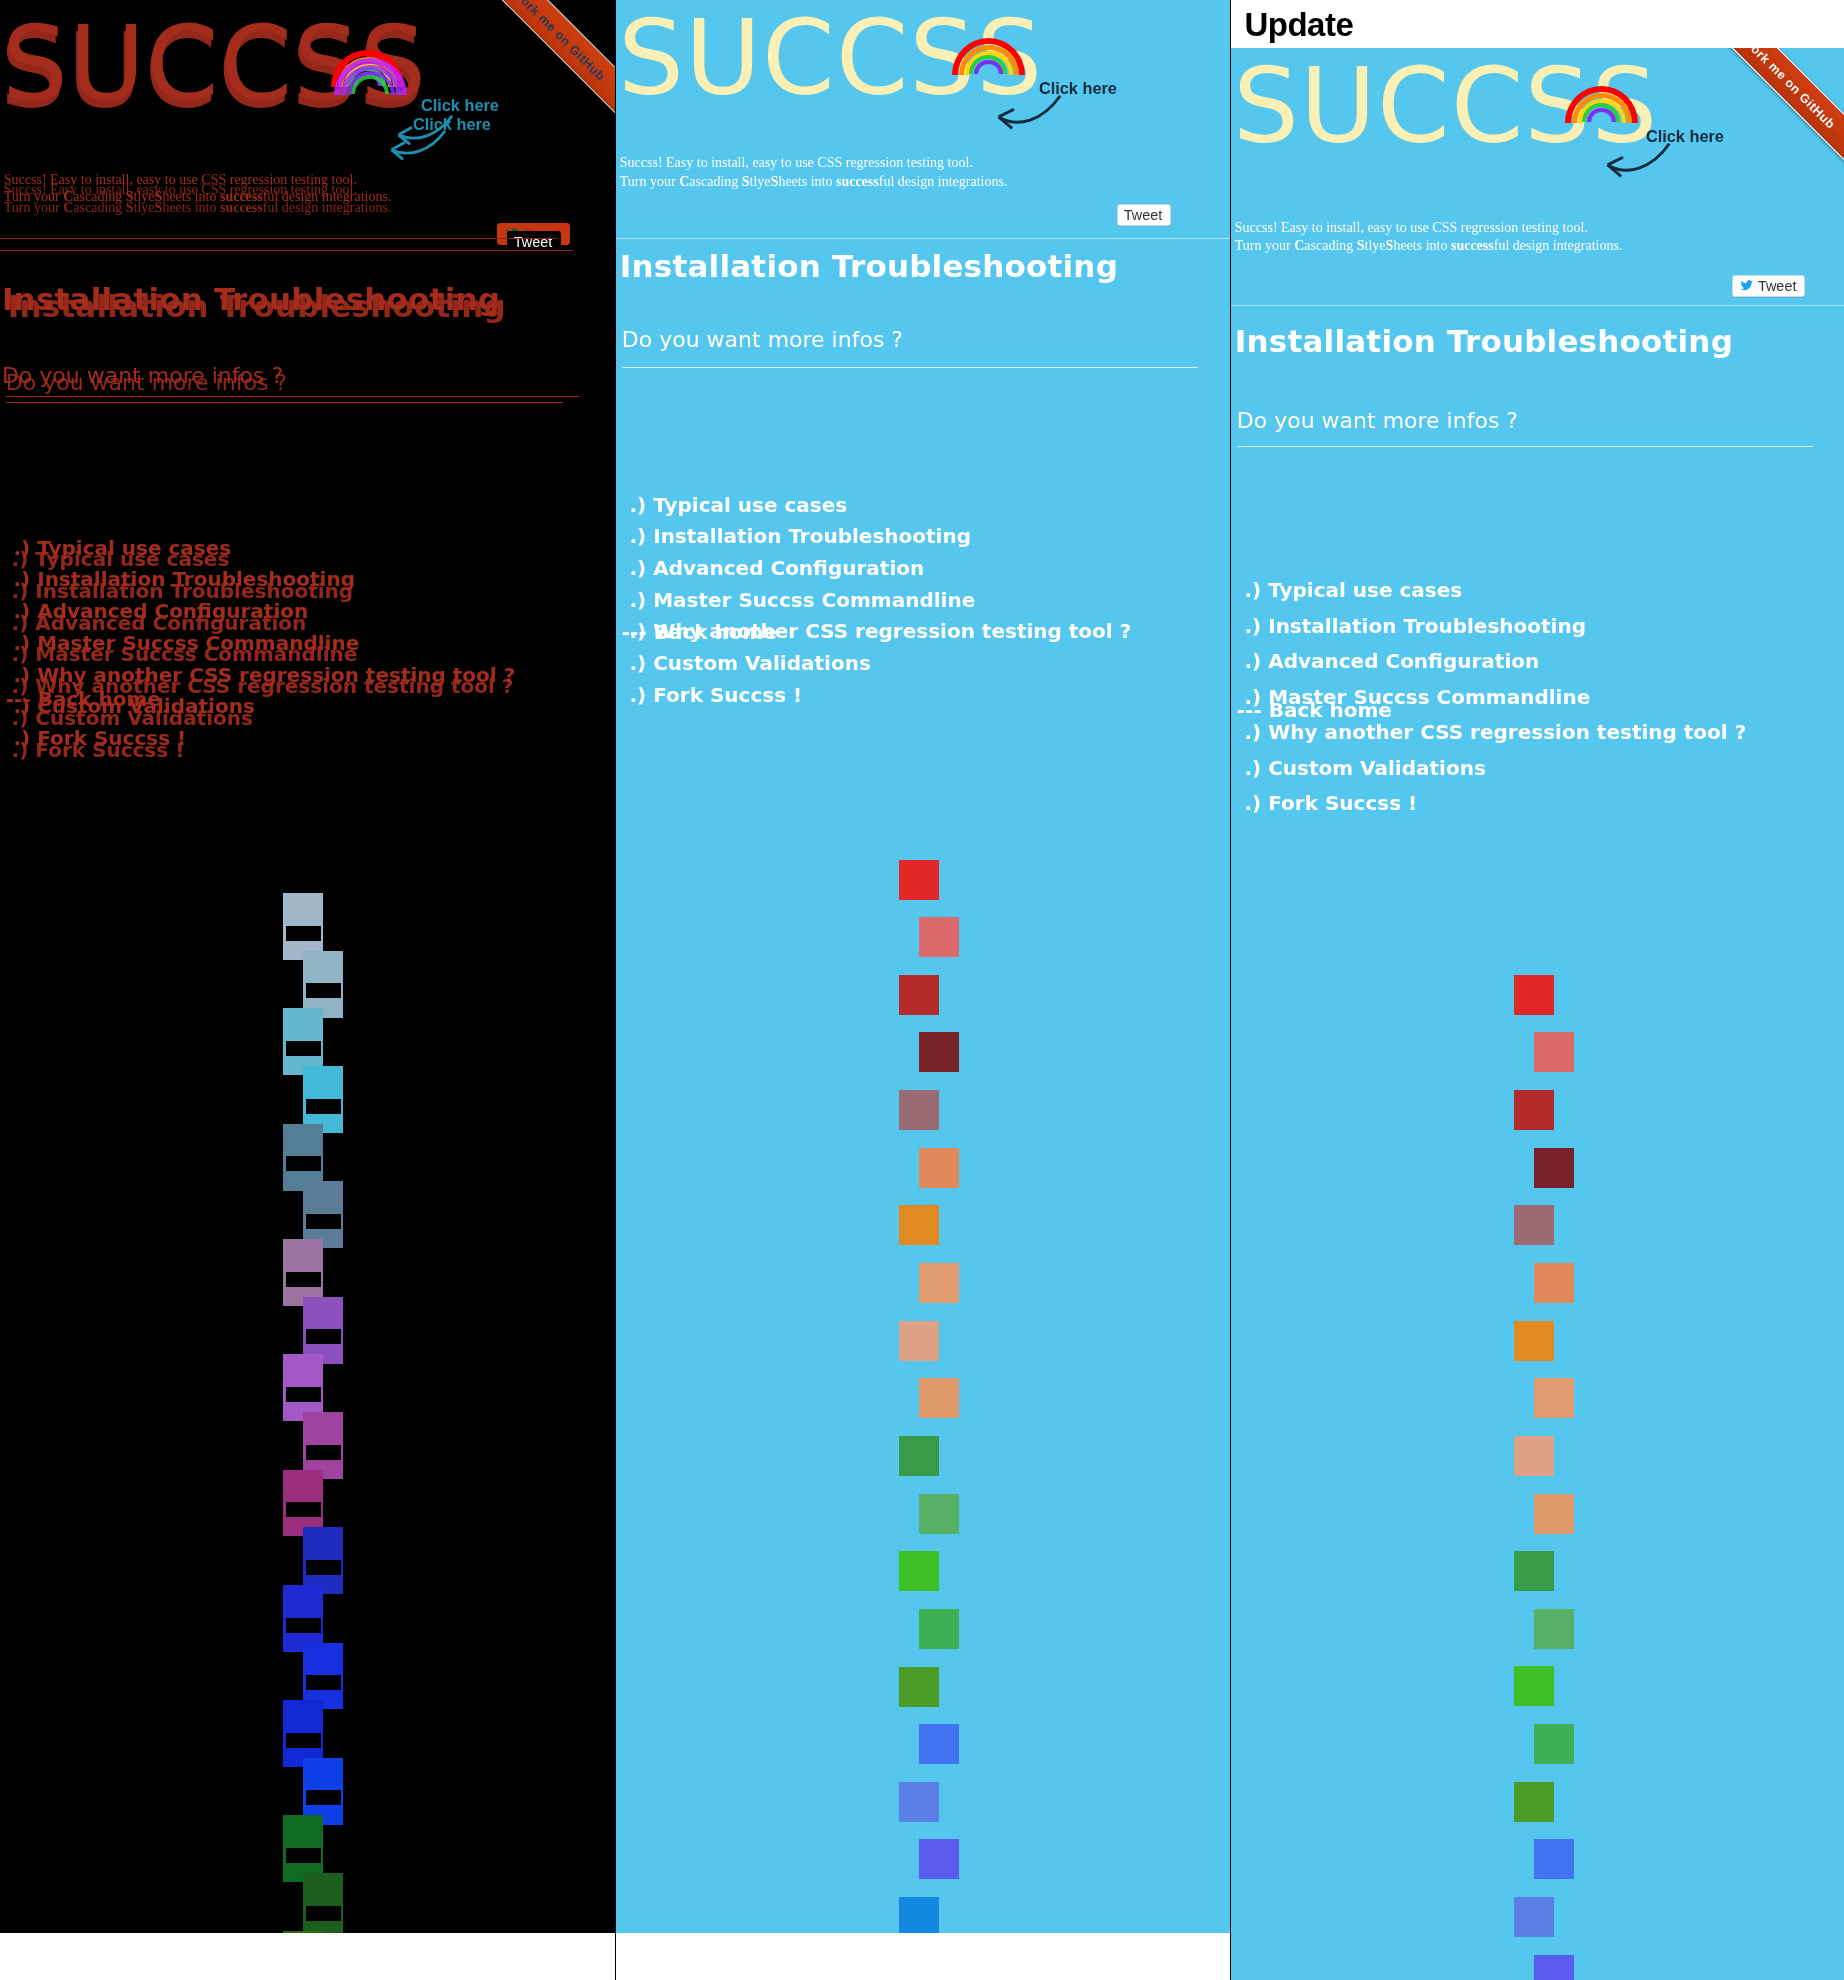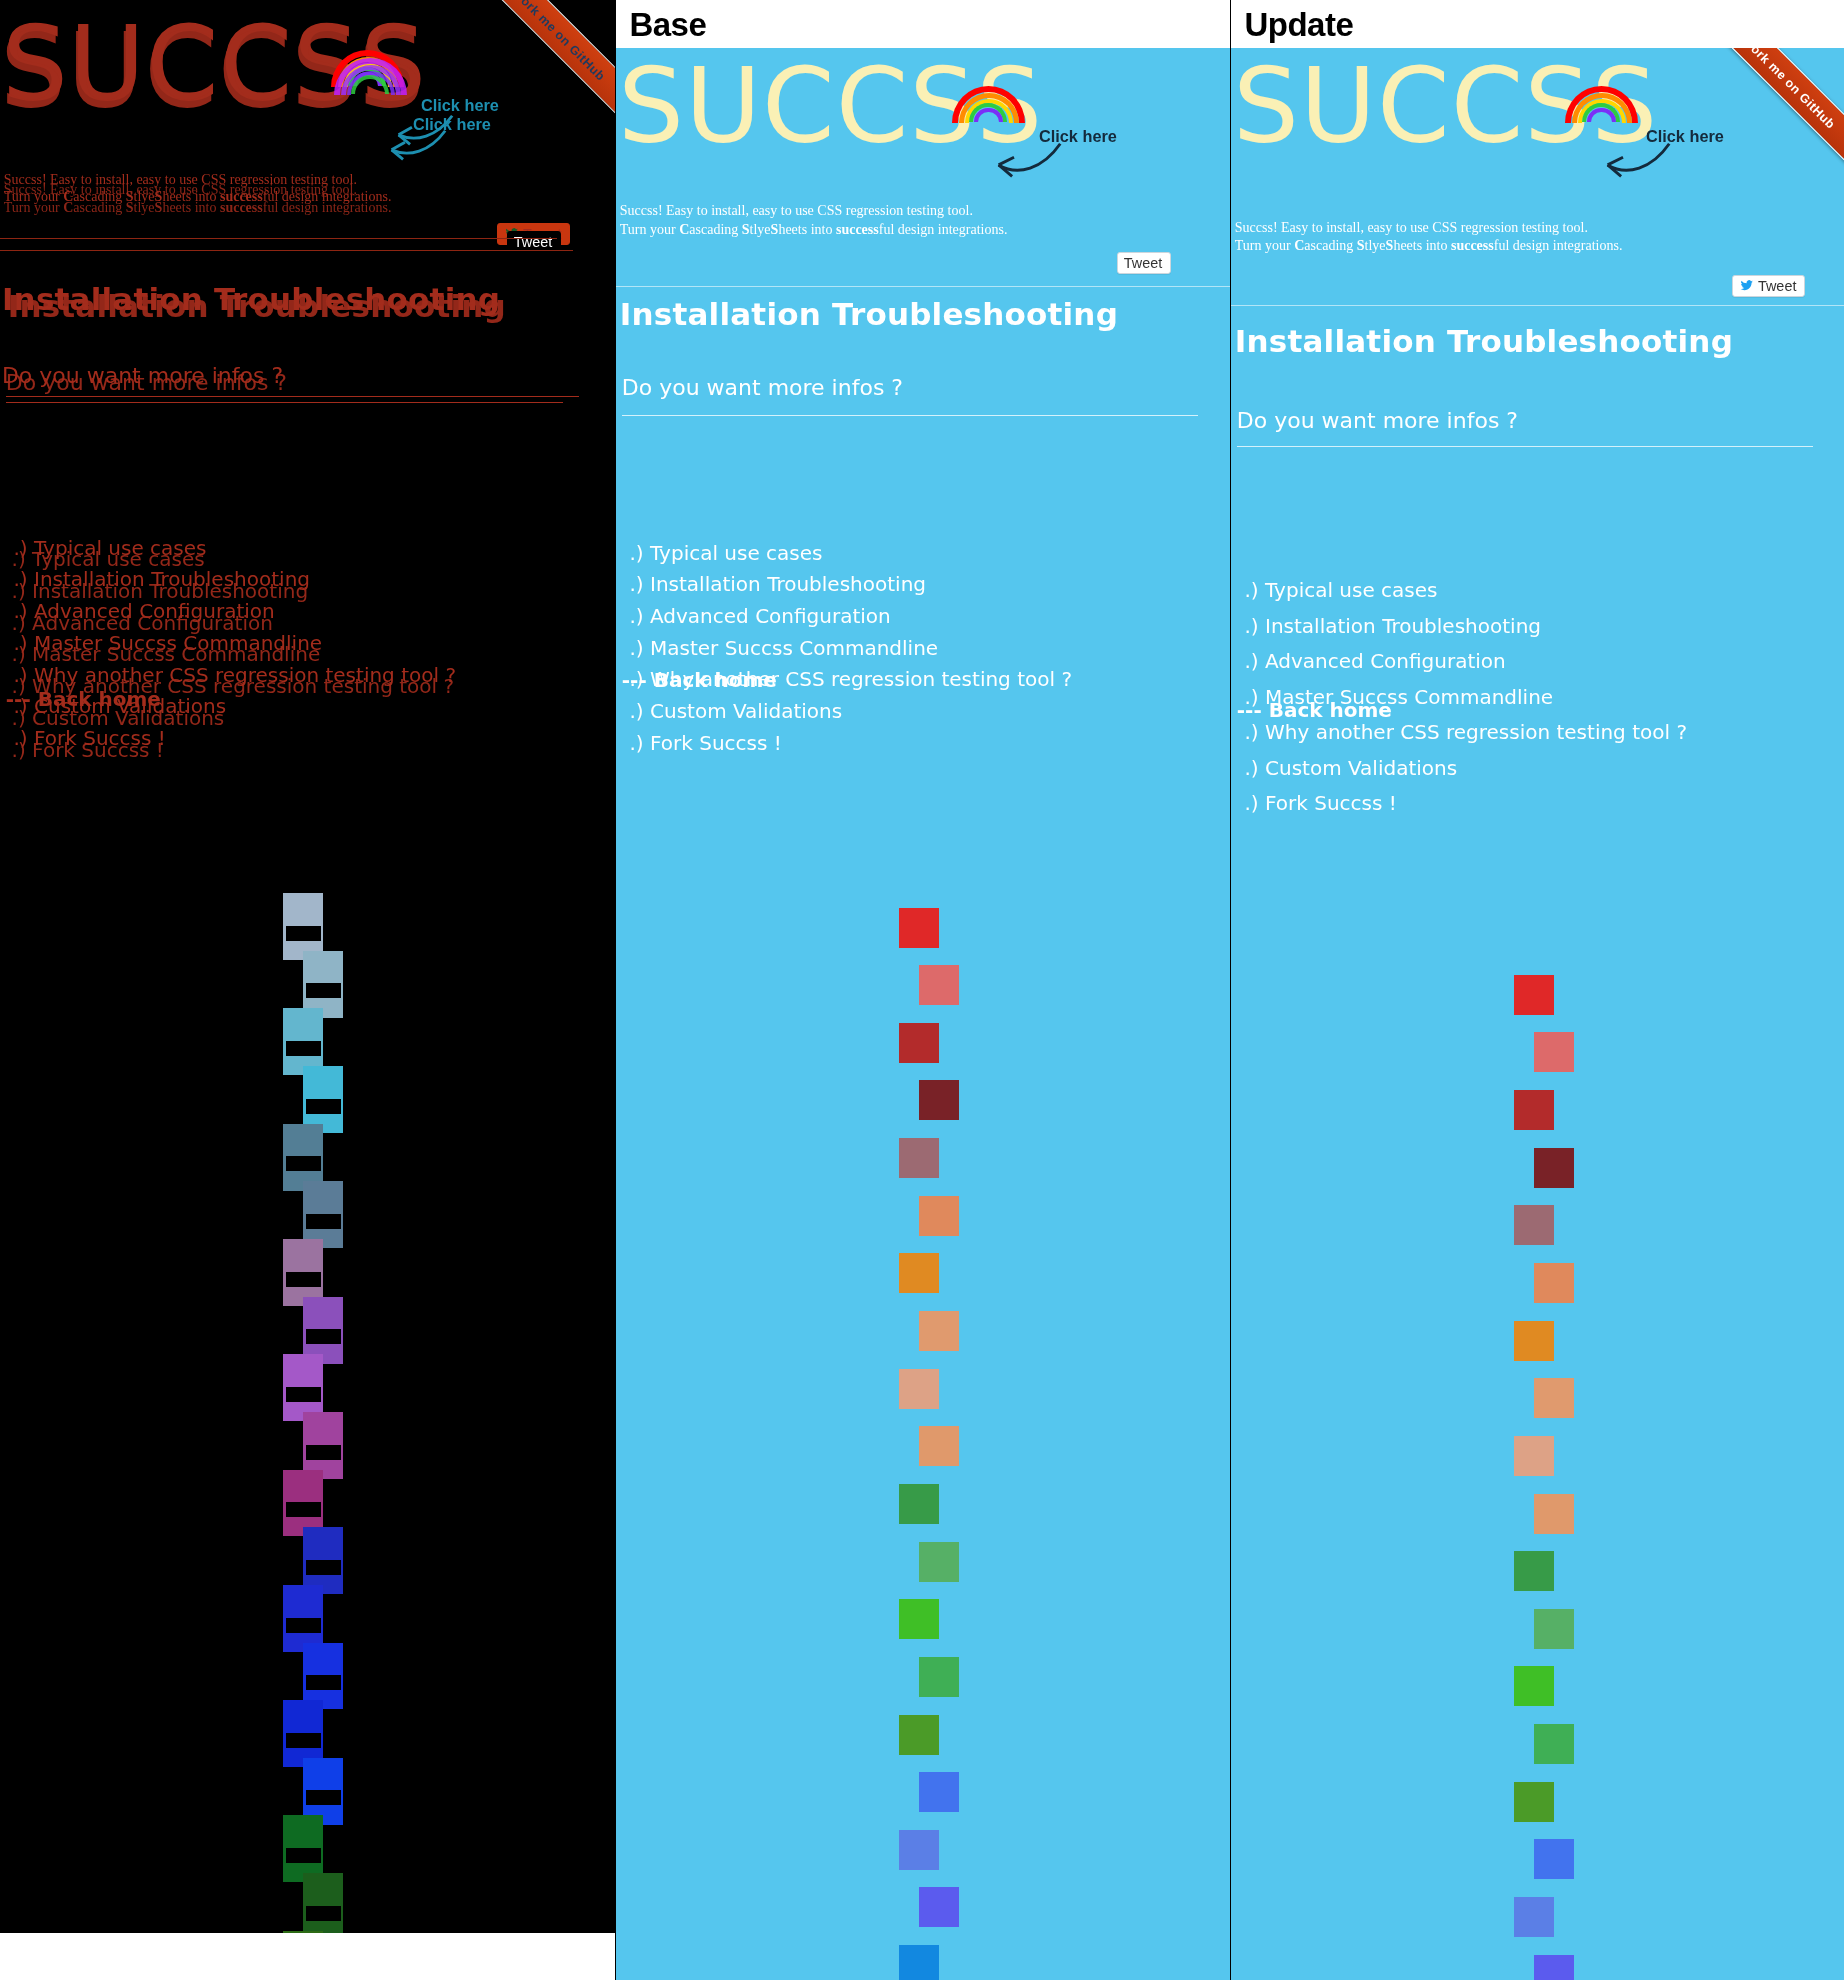--- a/index.html
+++ b/index.html
@@ -115,21 +115,21 @@
 
   .rule {
     position: absolute; left: 5.8px; width: 576px; height: 1px;
     background: rgba(255,255,255,.75);
   }
   .rule.red { background: #A32C1C; }
 
   .linklist { position: absolute; left: 5.8px; width: 596px; }
   .link {
     position: absolute; left: 7.7px;
-    font-size: 20px; font-weight: normal; color: #ffffff;
+    font-size: 20px; font-weight: bold; color: #ffffff;
     white-space: nowrap;
     font-family: "DejaVu Sans", sans-serif;
   }
   .link.red { color: #A32C1C; }
   .link.back { font-weight: bold; }
 
   
   .swatches { position: absolute; }
   .sw { position: absolute; }
 
@@ -285,21 +285,20 @@
             <div class="sw" style="width: 40px; height: 40px; background: rgb(28, 94, 28); left: 303px; top: 1758px;"></div>
             <div class="sw" style="width: 40px; height: 40px; background: rgb(28, 94, 28); left: 303px; top: 1785px;"></div>
             <div class="sw" style="width: 35px; height: 15.4px; background: rgb(0, 0, 0); left: 306px; top: 1791px;"></div>
             <div class="sw" style="width: 40px; height: 40px; background: rgb(45, 107, 21); left: 283px; top: 1816px;"></div>
           </div>
       </div>
     </div>
   </div>
 
   <div class="panel" id="panel-base">
-    <div class="panel-title">Base</div>
     <div class="viewport">
       <div class="page">
 
         <div class="logo-row">
           <div class="logo" style="top:5.8px;left:1.9px;">SUCCSS</div>
 
           <div class="rainbow" style="left:336px;top:38px;">
             <i style="width:73px;height:37px;border-width:6.7px;border-color:#ff0000;top:0;left:0;"></i>
             <i style="width:60px;height:30px;border-width:5.8px;border-color:#ff8c00;top:6.7px;left:6.7px;"></i>
             <i style="width:48px;height:24px;border-width:4.8px;border-color:#ffd700;top:12.5px;left:12.5px;"></i>

